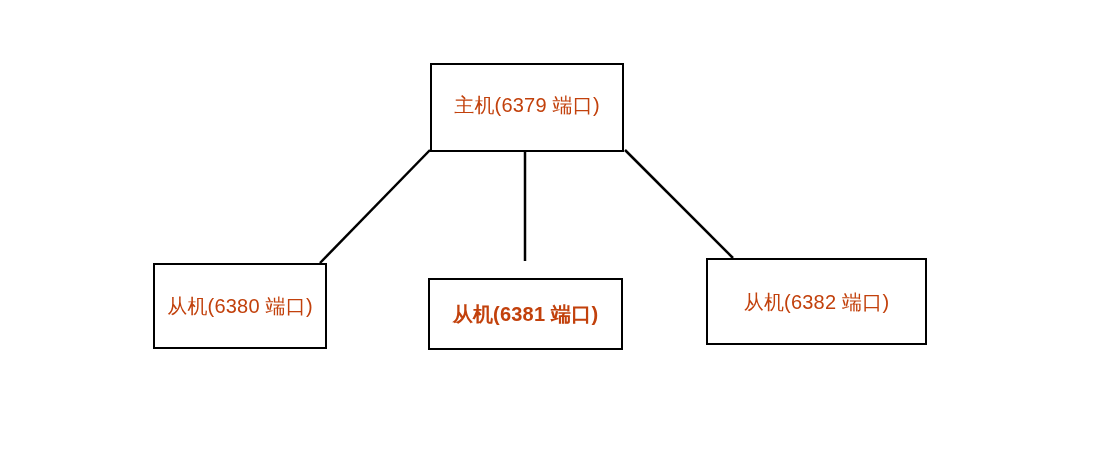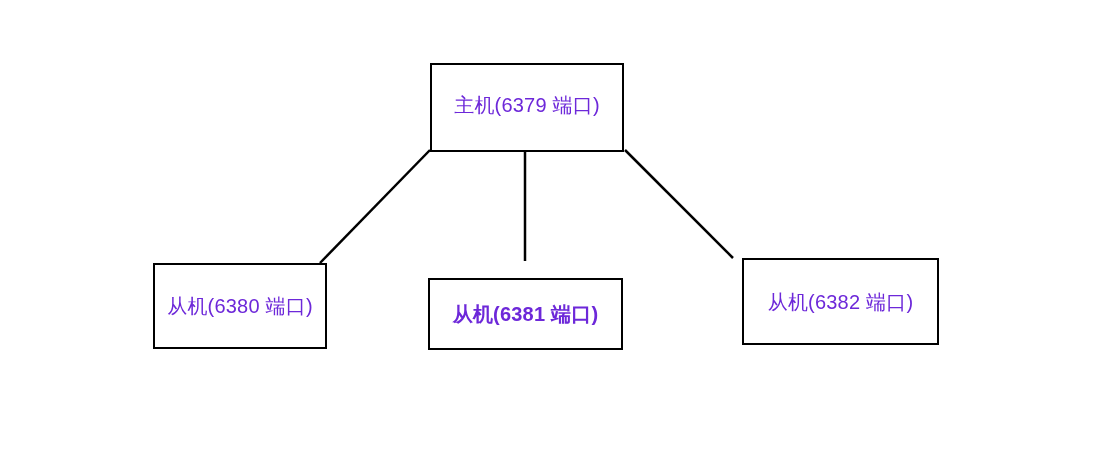--- a/index.html
+++ b/index.html
@@ -31,30 +31,30 @@
     position: absolute;
     box-sizing: border-box;
     border: 2.5px solid #000000;
     background: #ffffff;
     display: flex;
     align-items: center;
     justify-content: center;
   }
   .node .label {
     font-size: 20px;
-    color: #6d28d9;
+    color: #c2410c;
     line-height: 1;
     white-space: nowrap;
     letter-spacing: 0.2px;
   }
   .node-master { left: 430px; top: 63px;  width: 194px; height: 89px; }
   .node-master .label { margin-bottom: 6px; }
   .node-slave1 { left: 153px; top: 263px; width: 174px; height: 86px; }
   .node-slave2 { left: 428px; top: 278px; width: 195px; height: 72px; font-weight: bold; }
-  .node-slave3 { left: 742px; top: 258px; width: 197px; height: 87px; justify-content: center; }
+  .node-slave3 { left: 706px; top: 258px; width: 221px; height: 87px; justify-content: center; }
 </style>
 </head>
 <body>
 
 <div class="canvas">
 
   <svg class="edges-svg" viewBox="0 0 1105 461" xmlns="http://www.w3.org/2000/svg">
     <line x1="430" y1="150" x2="320" y2="263"></line>
     <line x1="525" y1="150" x2="525" y2="261"></line>
     <line x1="625" y1="150" x2="733" y2="258"></line>

